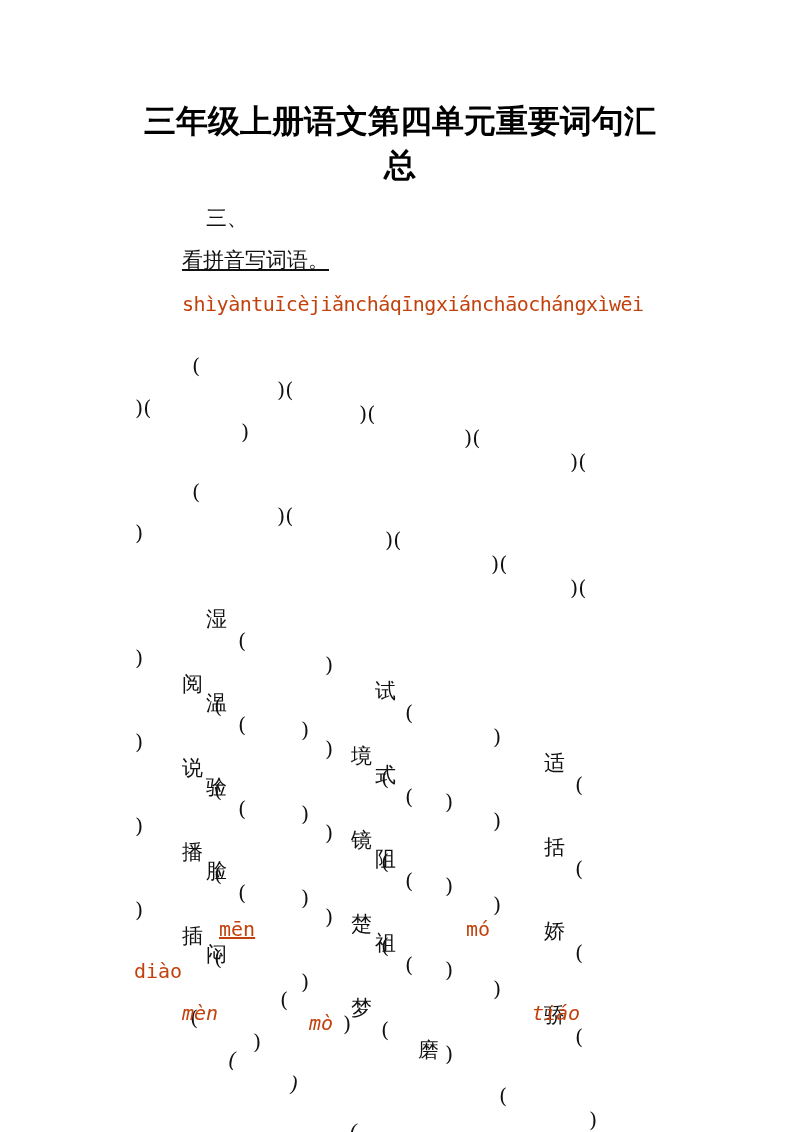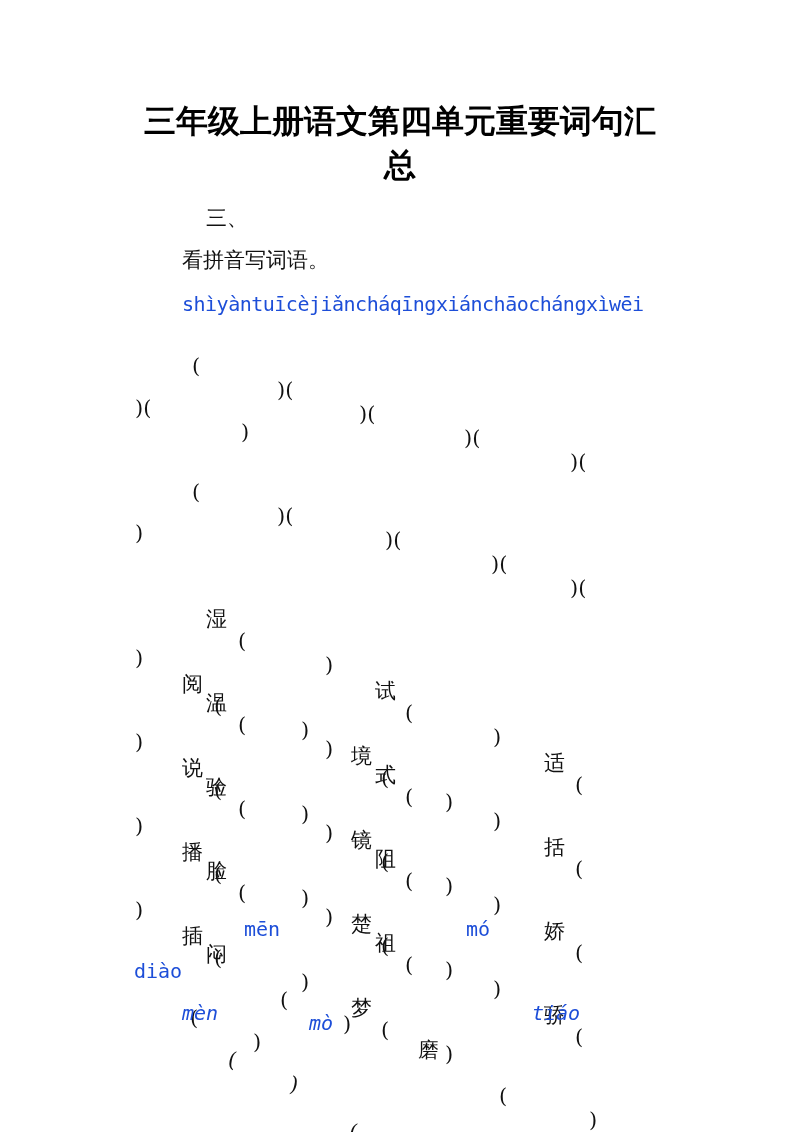--- a/index.html
+++ b/index.html
@@ -8,34 +8,34 @@
   .title {
     position: absolute; left: 0; width: 800px; text-align: center;
     font-family: "DejaVu Sans", sans-serif; font-weight: bold; font-size: 32px; color: #000;
     letter-spacing: 0px; white-space: nowrap;
   }
   .line {
     position: absolute; white-space: pre;
     font-family: "DejaVu Serif", "Liberation Serif", serif; font-size: 21px; color: #111;
   }
   .mono {
-    font-family: "DejaVu Sans Mono", "Liberation Mono", monospace; font-size: 20px; color: #1d4ed8;
+    font-family: "DejaVu Sans Mono", "Liberation Mono", monospace; font-size: 20px; color: #c2410c;
   }
   .seg { position: absolute; white-space: pre; }
 </style>
 </head>
 <body>
 
 <div class="page">
 
   <div class="title" style="top:100px;">三年级上册语文第四单元重要词句汇</div>
   <div class="title" style="top:144px;">总</div>
 
   <div class="line" style="left:206px; top:204px;">三、</div>
-  <div class="line" style="left:182px; top:246px;">看拼音写词语。</div>
+  <div class="line" style="left:182px; top:246px;text-decoration:underline;">看拼音写词语。</div>
 
   <div class="line mono" style="left:182px; top:292px; letter-spacing:-0.5px;">shìyàntuīcèjiǎncháqīngxiánchāochángxìwēi</div>
 
   <div class="line" style="left:0; top:330px; width:800px; height:24px;">
     <span class="seg" style="left:192px;">(</span>
     <span class="seg" style="left:277px;">)(</span>
     <span class="seg" style="left:359px;">)(</span>
     <span class="seg" style="left:464px;">)(</span>
     <span class="seg" style="left:570px;">)(</span>
   </div>
@@ -132,21 +132,21 @@
     <span class="seg" style="left:182px;">插</span>
     <span class="seg" style="left:214px;">(</span>
     <span class="seg" style="left:301px;">)</span>
     <span class="seg" style="left:351px;">梦</span>
     <span class="seg" style="left:381px;">(</span>
     <span class="seg" style="left:445px;">)</span>
   </div>
 
   <div class="line" style="left:0; top:916px; width:800px; height:26px;">
     <span class="seg" style="left:206px;">闷</span>
-    <span class="seg mono" style="left:244px; top:1px;">mēn</span>
+    <span class="seg mono" style="left:219px; top:1px;text-decoration:underline;">mēn</span>
     <span class="seg" style="left:280px;">(</span>
     <span class="seg" style="left:343px;">)</span>
     <span class="seg" style="left:418px;">磨</span>
     <span class="seg mono" style="left:466px; top:1px;">mó</span>
     <span class="seg" style="left:499px;">(</span>
     <span class="seg" style="left:589px;">)</span>
     
   </div>
   <div class="line" style="left:0; top:958px; width:664px; height:26px;">
     <span class="seg mono" style="left:134px; top:1px;">diào</span>

